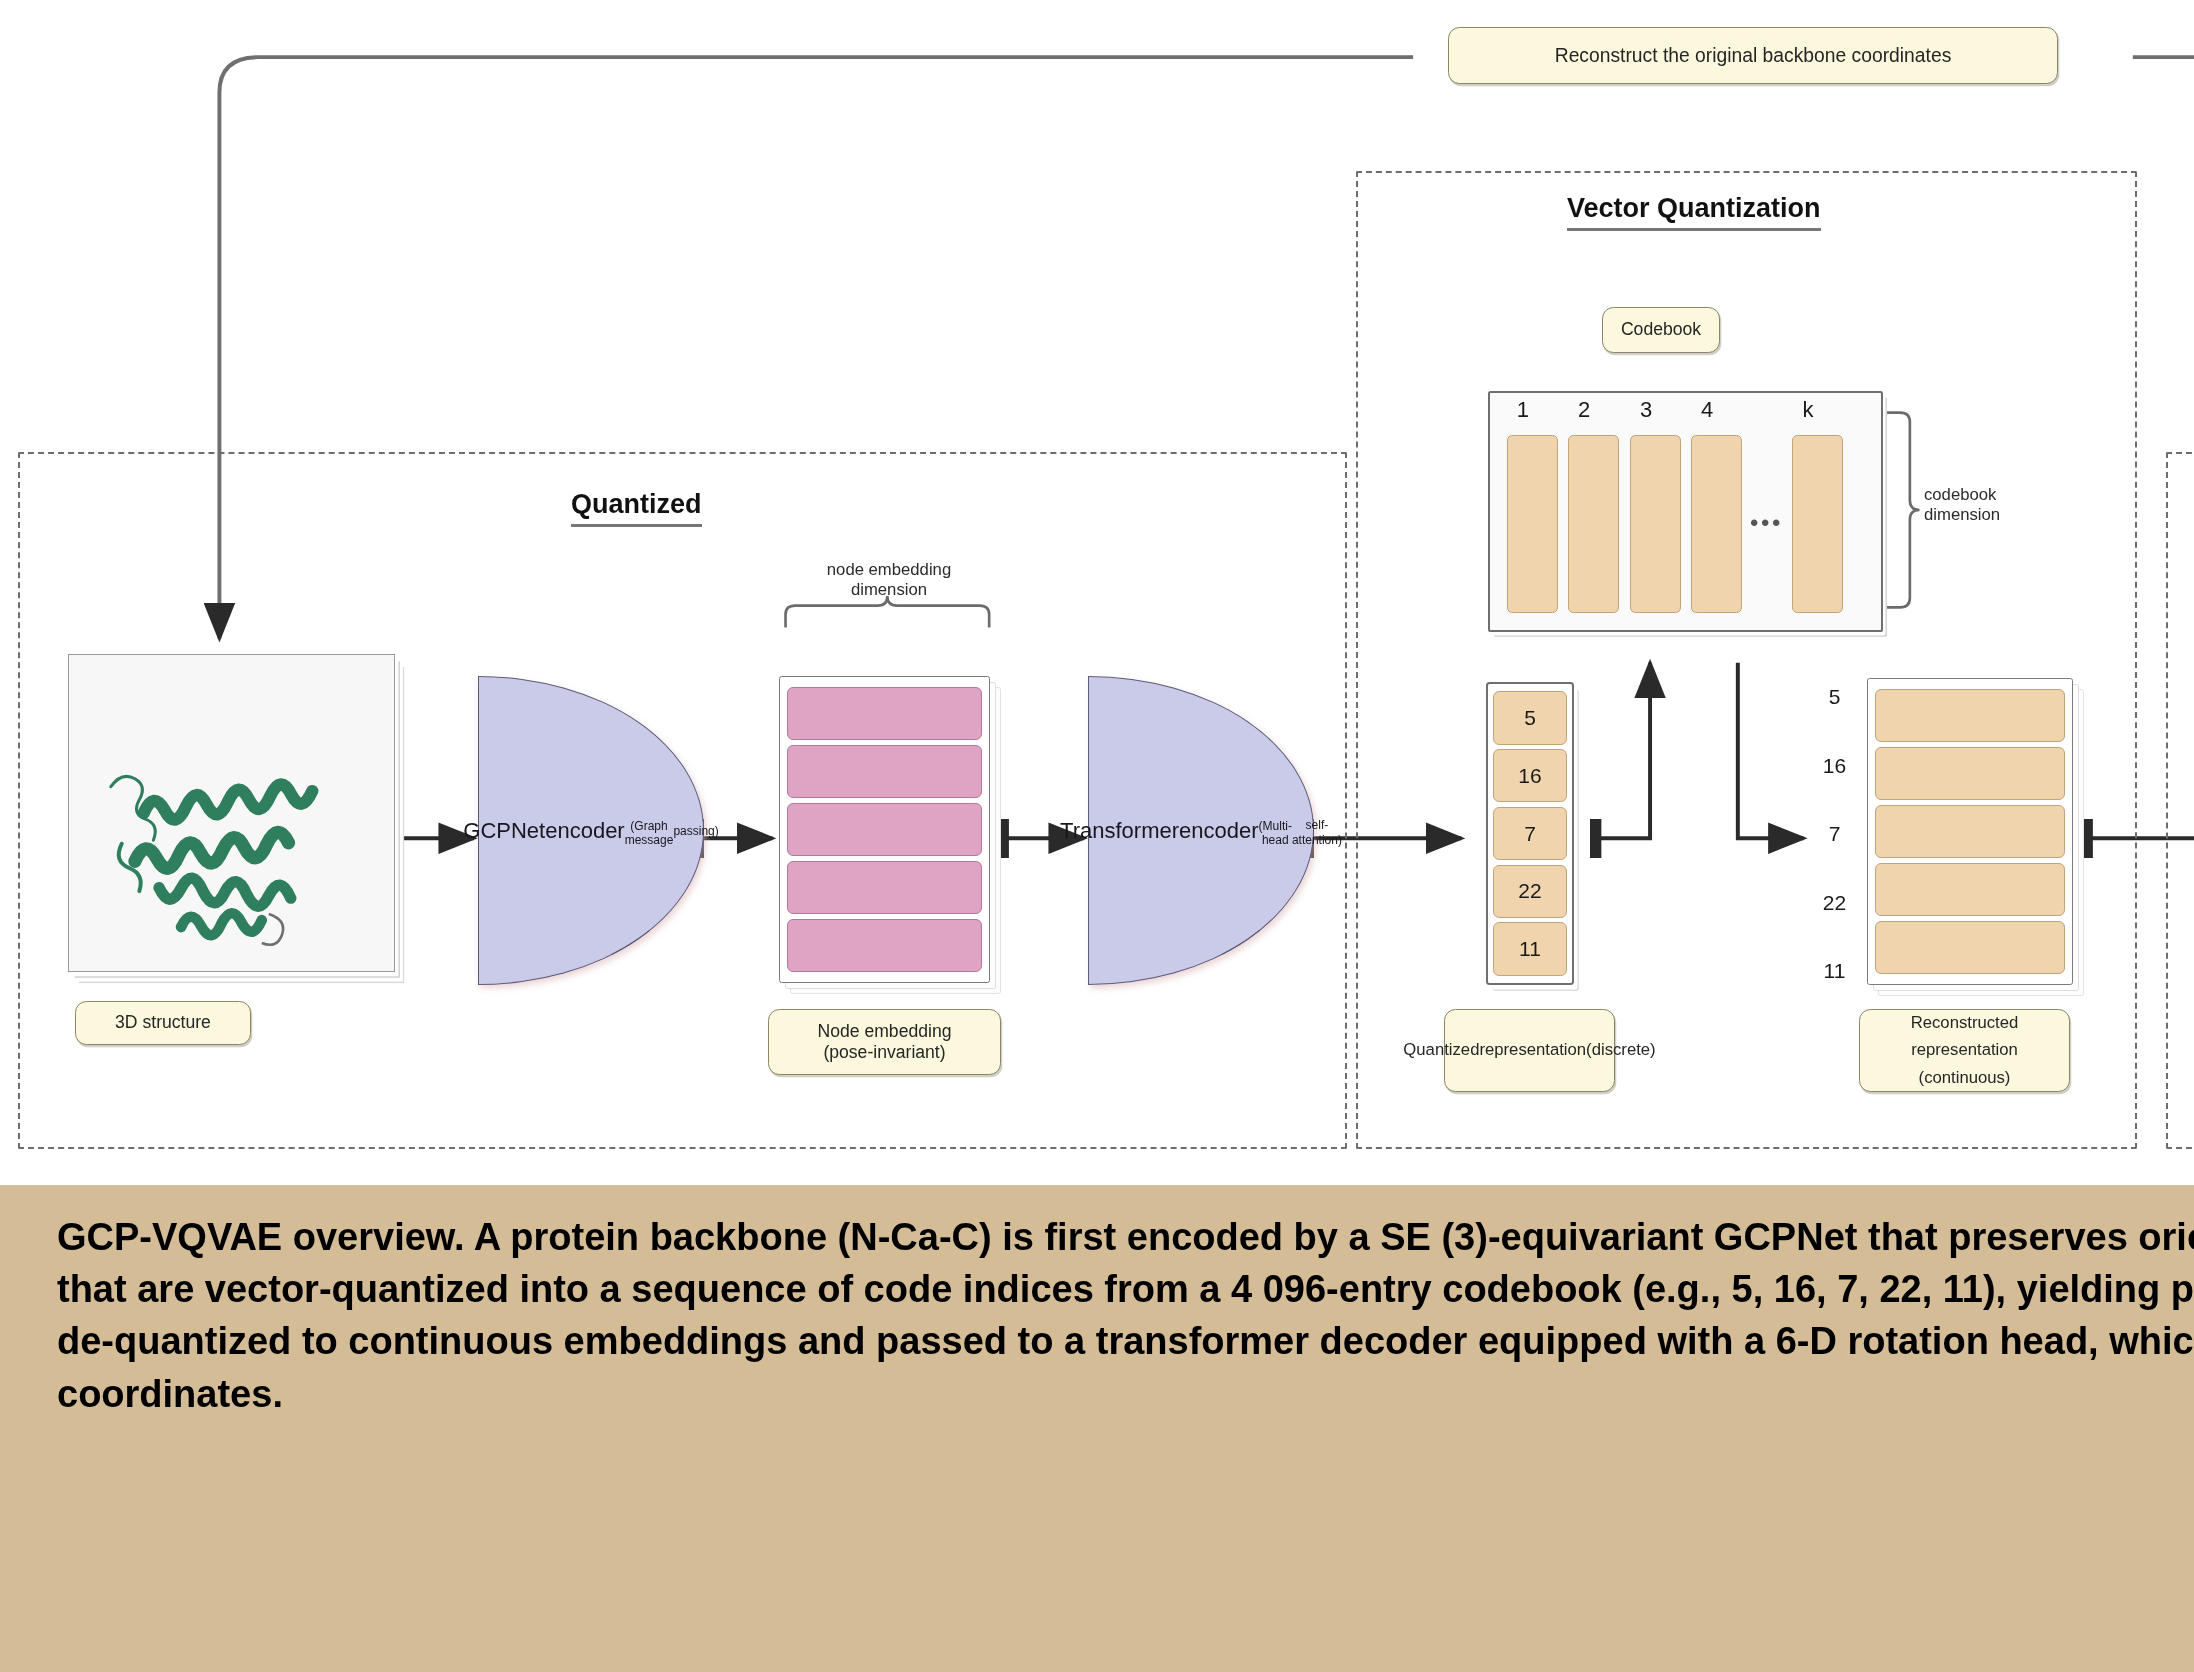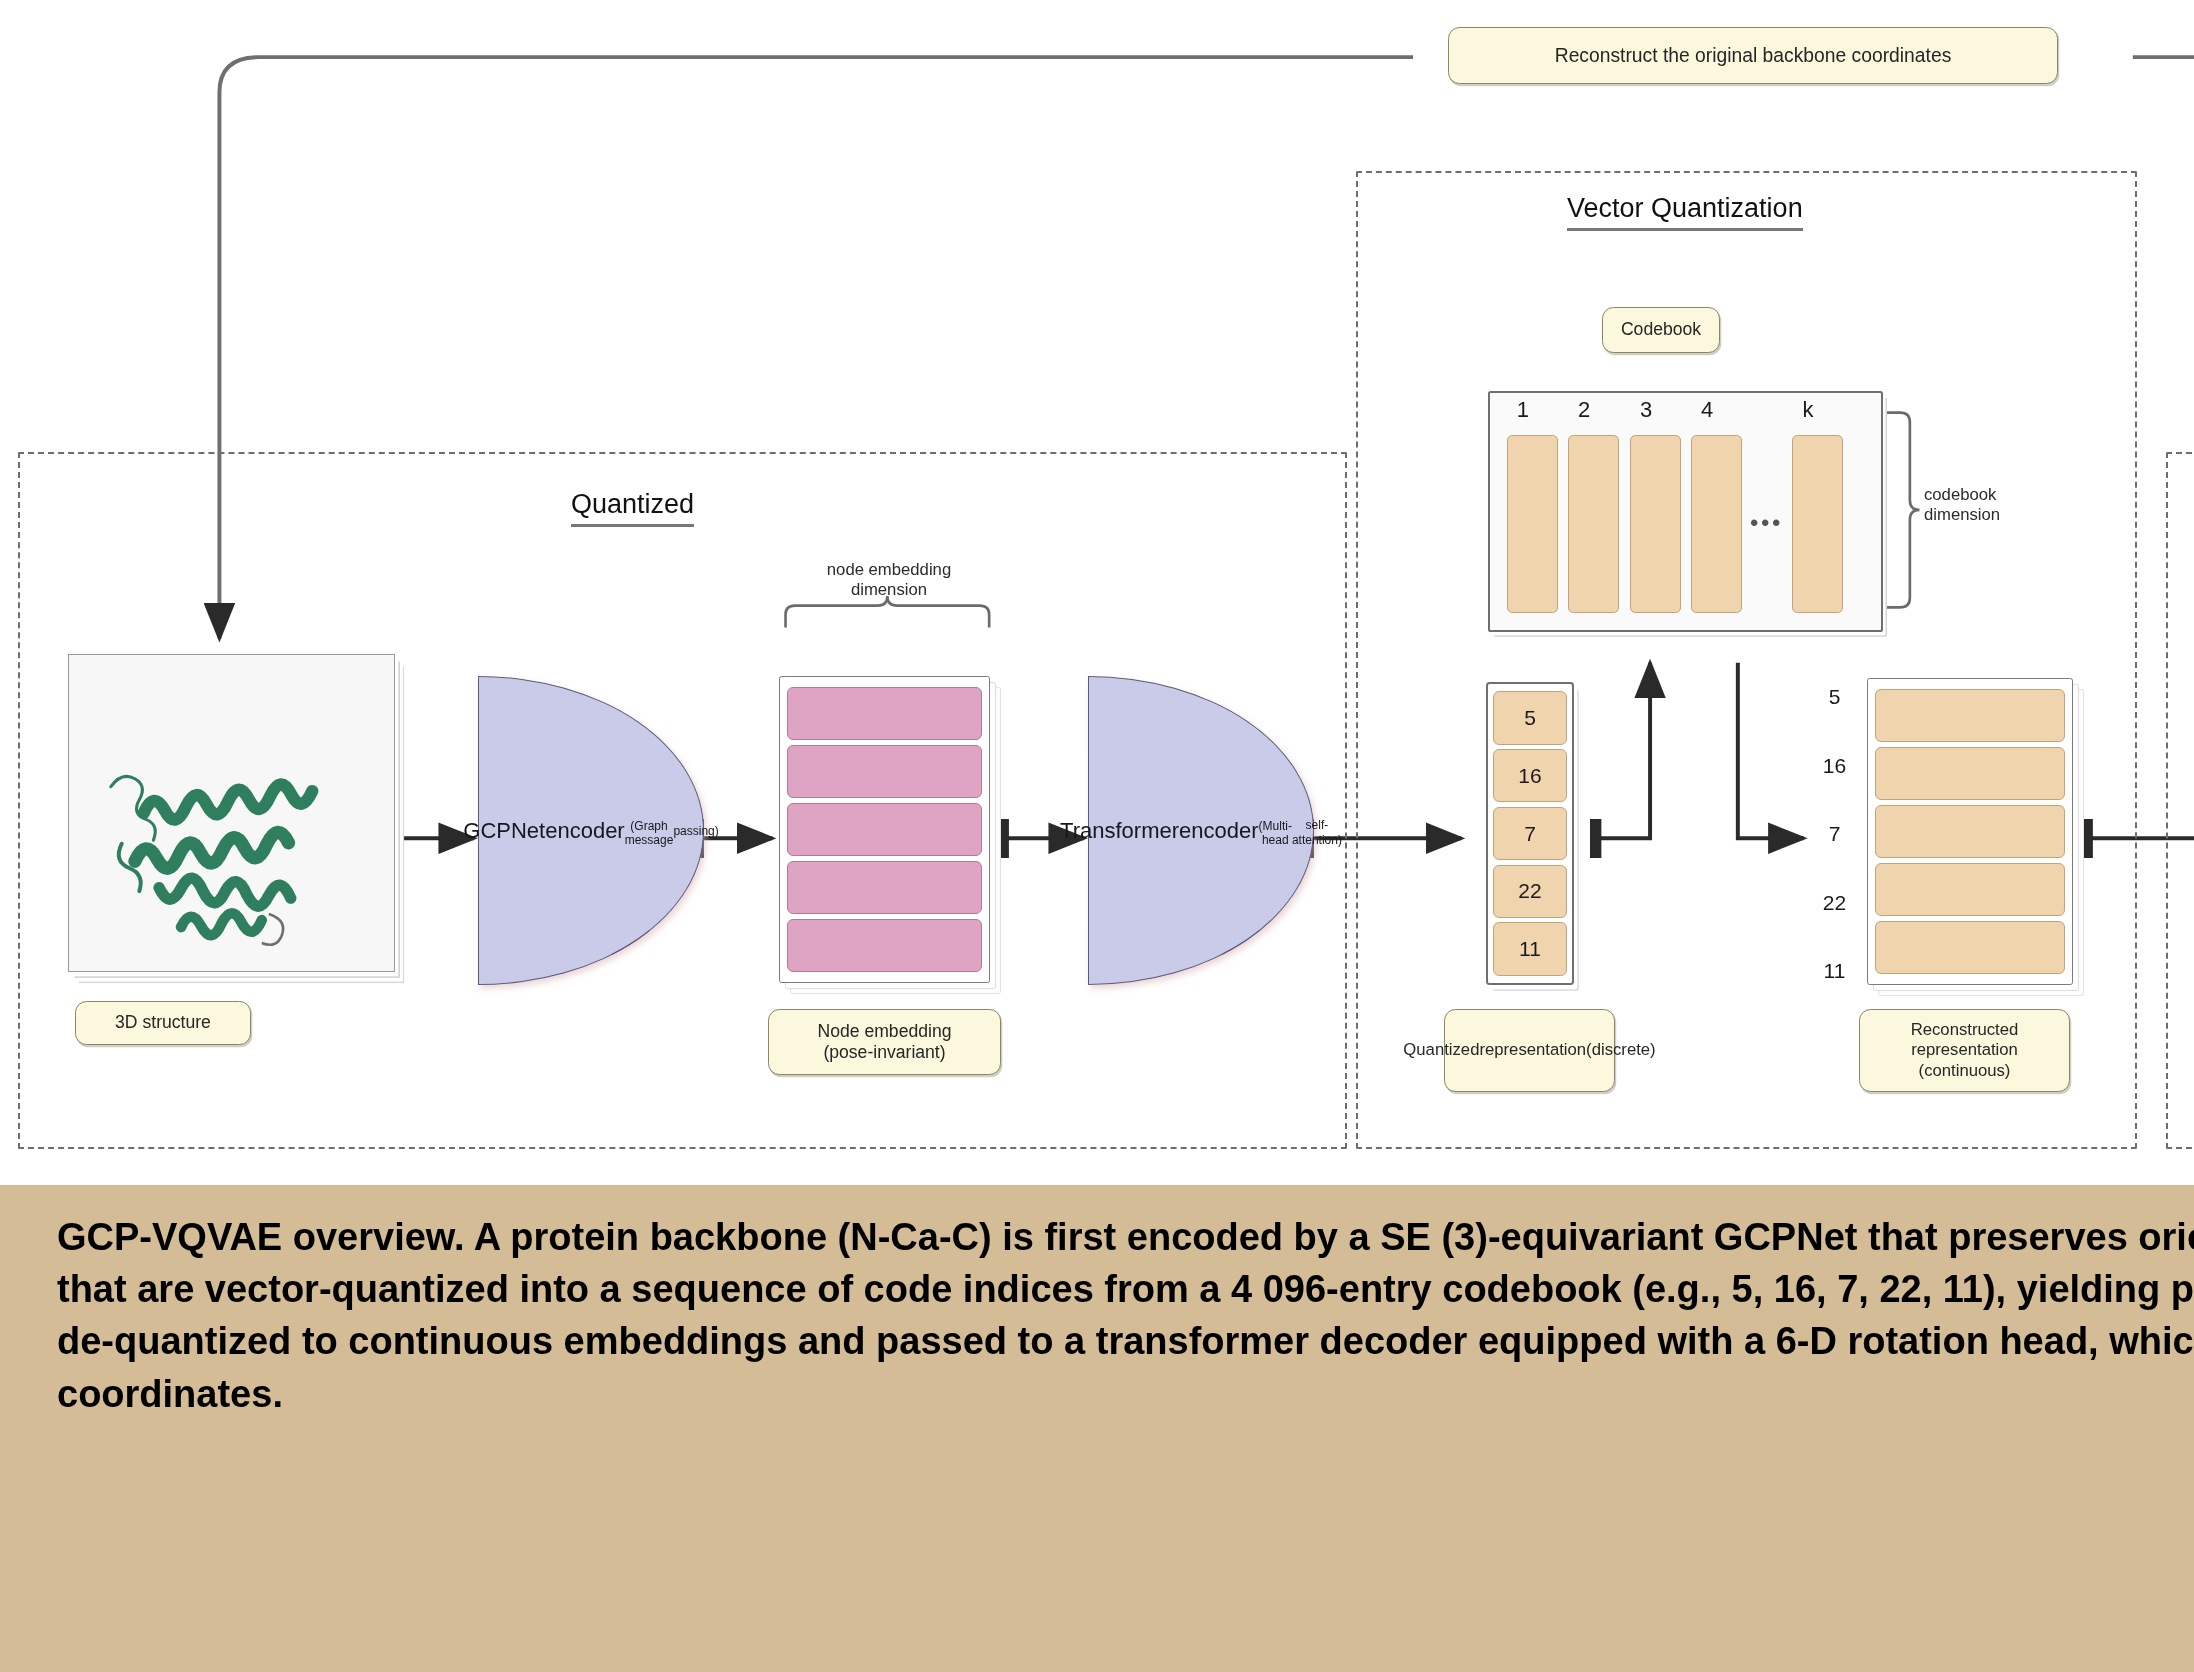--- a/index.html
+++ b/index.html
@@ -10,21 +10,21 @@
   
   .sectionbox{
     position:absolute;
     border:2.6px dashed #6d6d6d;
     border-radius:1.8px;
     background:transparent;
   }
   .sectiontitle{
     position:absolute;
     font-size:27px;
-    font-weight:normal;
+    font-weight:bold;
     color:#111111;
     letter-spacing:0px;
     padding-bottom:4.4px;
     border-bottom:3.5px solid #777777;
     white-space:nowrap;
   }
 
   
   .chip{
     position:absolute;
@@ -266,21 +266,21 @@
     <div class="shadow2"></div>
     <div class="shadow1"></div>
     <div class="front">
       <div class="rowcell tancell"></div>
       <div class="rowcell tancell"></div>
       <div class="rowcell tancell"></div>
       <div class="rowcell tancell"></div>
       <div class="rowcell tancell"></div>
     </div>
   </div>
-  <div class="chip" style="left:1859px;top:1009px;width:211px;height:83px;flex-direction:column;font-size:16.7px;">
+  <div class="chip" style="left:1859px;top:1009px;width:211px;height:83px;flex-direction:column;font-size:16.7px;gap:7px;">
     <div>Reconstructed</div>
     <div>representation</div>
     <div>(continuous)</div>
   </div>
 
   <div class="sectionbox" style="left:2166px;top:452px;width:1229px;height:693px;"></div>
 
   <div class="captionbar">
     <div class="captiontext">GCP-VQVAE overview. A protein backbone (N-Ca-C) is first encoded by a SE (3)-equivariant GCPNet that preserves orientation and chirality. A transformer encoder produces latents that are vector-quantized into a sequence of code indices from a 4 096-entry codebook (e.g., 5, 16, 7, 22, 11), yielding pose-invariant discrete tokens. For reconstruction, the indices are de-quantized to continuous embeddings and passed to a transformer decoder equipped with a 6-D rotation head, which predicts rigid updates to recover the original backbone coordinates.</div>
   </div>

